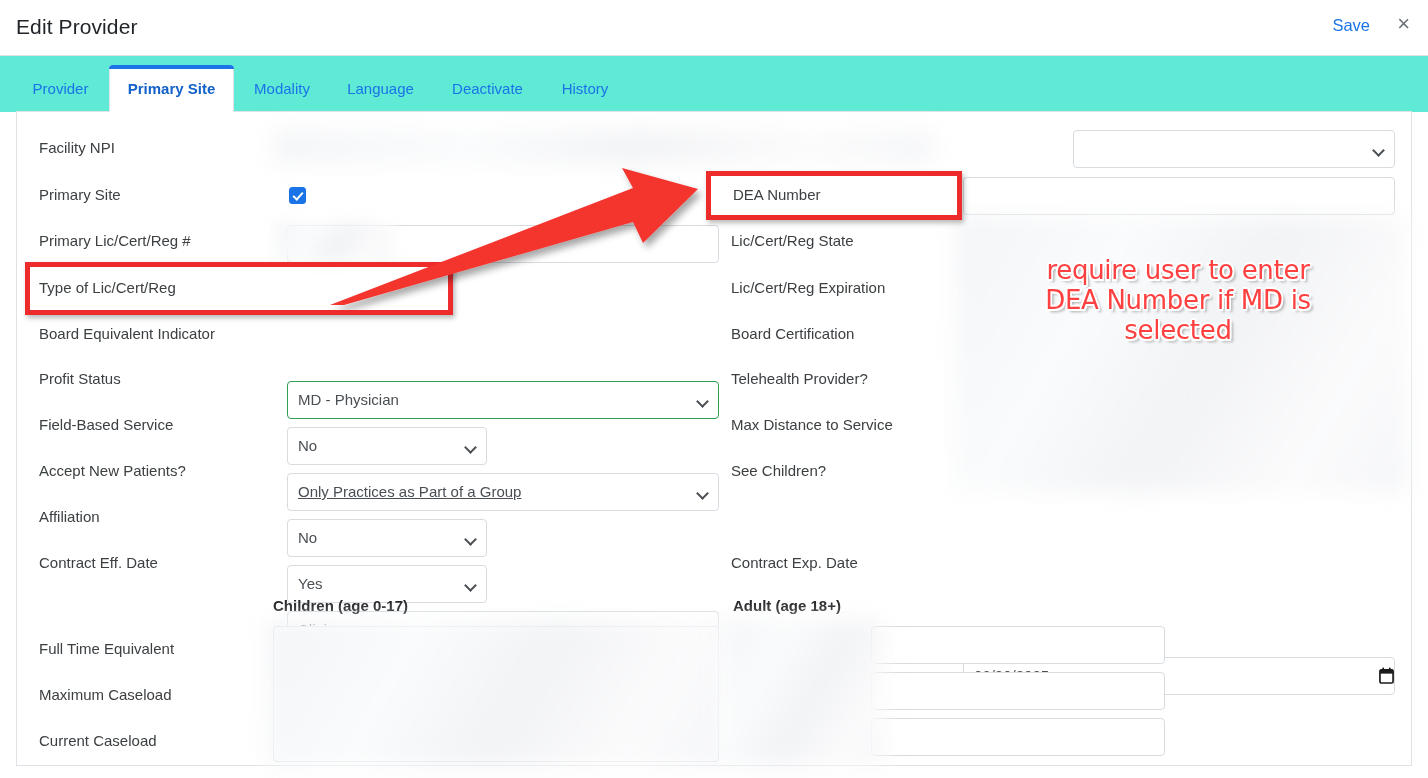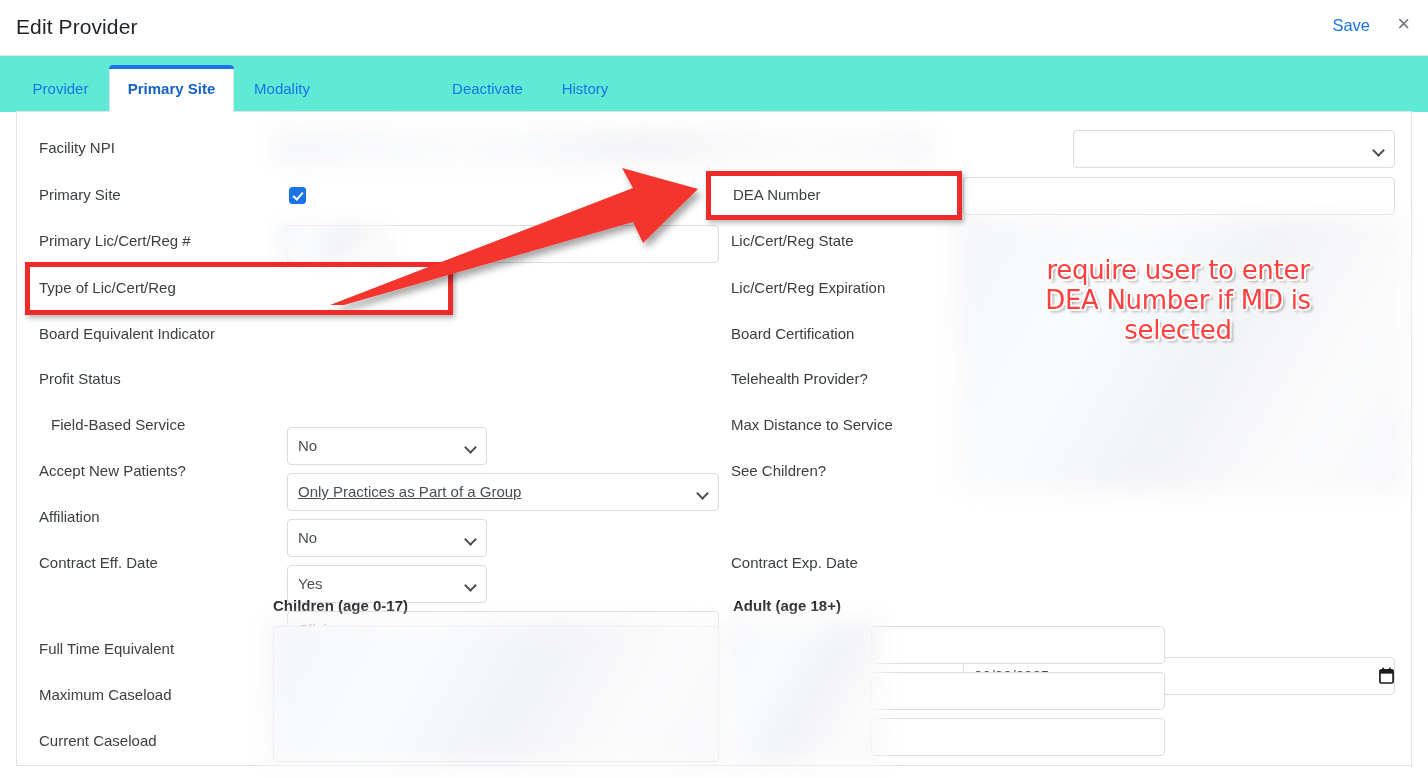--- a/index.html
+++ b/index.html
@@ -151,47 +151,49 @@
   <div class="modal-header">
     <div class="modal-title">Edit Provider</div>
     <div class="save-link">Save</div>
     <div class="close-x">×</div>
   </div>
 
   <div class="tabbar">
     <div class="tab" style="left:22px;  width:77px;">Provider</div>
     <div class="tab active" style="left:109px; width:125px;">Primary Site</div>
     <div class="tab" style="left:240px; width:84px;">Modality</div>
+    <div class="tab" style="left:333px; width:95px;">Language</div>
     <div class="tab" style="left:437px; width:101px;">Deactivate</div>
     <div class="tab" style="left:546px; width:78px;">History</div>
   </div>
 
   <div class="panel">
 
     <div class="lbl" style="left:22px;  top:27px;">Facility NPI</div>
     <div class="lbl" style="left:22px;  top:74px;">Primary Site</div>
     <div class="lbl" style="left:22px;  top:120px;">Primary Lic/Cert/Reg #</div>
     <div class="lbl" style="left:22px;  top:167px;">Type of Lic/Cert/Reg</div>
     <div class="lbl" style="left:22px;  top:213px;">Board Equivalent Indicator</div>
     <div class="lbl" style="left:22px;  top:258px;">Profit Status</div>
-    <div class="lbl" style="left:22px;  top:304px;margin-left:12px;">Field-Based Service</div>
+    <div class="lbl" style="left:22px;  top:304px;">Field-Based Service</div>
     <div class="lbl" style="left:22px;  top:350px;">Accept New Patients?</div>
     <div class="lbl" style="left:22px;  top:396px;">Affiliation</div>
     <div class="lbl" style="left:22px;  top:442px;">Contract Eff. Date</div>
     <div class="lbl" style="left:22px;  top:528px;">Full Time Equivalent</div>
     <div class="lbl" style="left:22px;  top:574px;">Maximum Caseload</div>
     <div class="lbl" style="left:22px;  top:620px;">Current Caseload</div>
 
     <div class="blur blur-soft" style="left:256px; top:18px; width:660px; height:34px;"></div>
 
     <div class="cbx" style="left:272px; top:75px;"></div>
 
     <div class="ctl" style="left:270px; top:113px; width:432px;"></div>
     <div class="blur" style="left:258px; top:110px; width:118px; height:40px;"></div>
 
+    <div class="ctl sel green" style="left:270px; top:269px; width:432px;">MD - Physician</div>
 
     <div class="ctl sel" style="left:270px; top:315px; width:200px;">No</div>
 
     <div class="ctl sel" style="left:270px; top:361px; width:432px;text-decoration:underline;">Only Practices as Part of a Group</div>
 
     <div class="ctl sel" style="left:270px; top:407px; width:200px;">No</div>
 
     <div class="ctl sel" style="left:270px; top:453px; width:200px;">Yes</div>
 
     <div class="ctl sel" style="left:270px; top:499px; width:432px;">Clinic</div>

